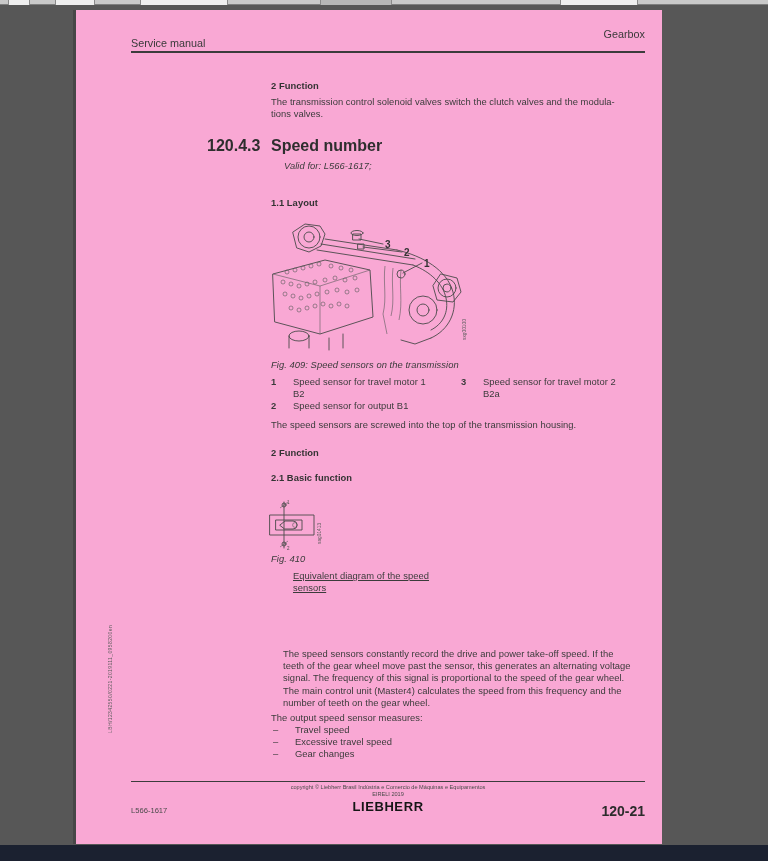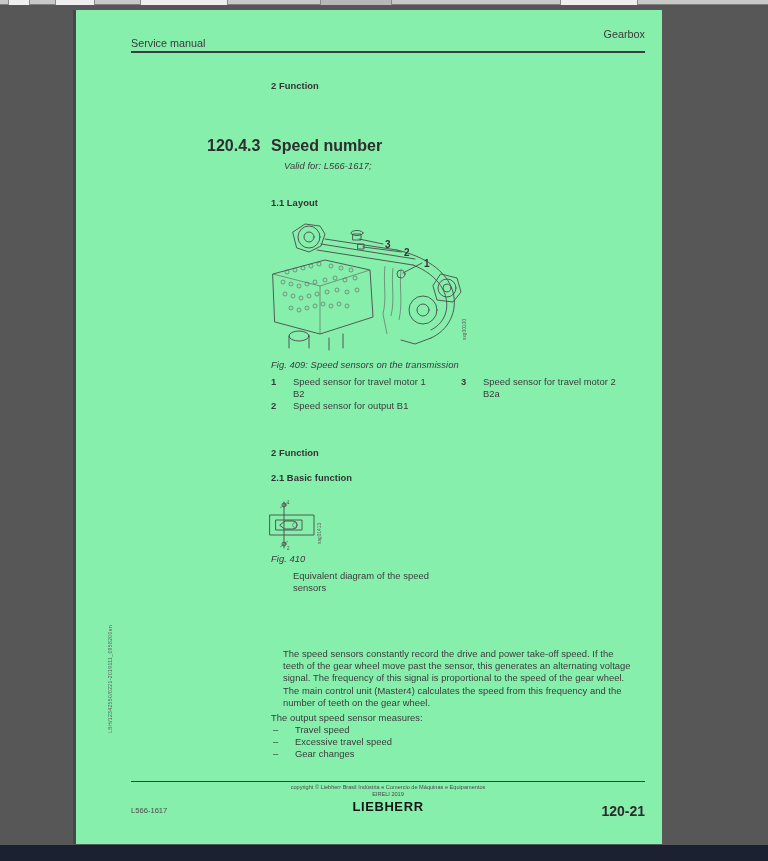--- a/index.html
+++ b/index.html
@@ -14,21 +14,21 @@
   }
   .tb-frag { position:absolute; top:0; height:5px; box-sizing:border-box; }
   .tb-light { background:#efefef; border-left:1px solid #8a8a8a; border-right:1px solid #8a8a8a; }
   .tb-mid   { background:#b7b7b7; border-left:1px solid #8a8a8a; border-right:1px solid #8a8a8a; }
   .bottom-bar {
     position:absolute; left:0; top:845px; width:768px; height:16px;
     background:#1b2130;
   }
   .page {
     position:absolute; left:76px; top:10px; width:586px; height:834px;
-    background:#86efac; box-shadow:-3px 0 0 #474747;
+    background:#f9a8d4; box-shadow:-3px 0 0 #474747;
   }
   .abs { position:absolute; white-space:pre; color:#3b3b3b; }
   .t-body   { font-size:9.4px; line-height:12.2px; letter-spacing:0.05px; }
   .t-bold   { font-weight:bold; color:#333; }
   .t-italic { font-style:italic; }
   .t-header { font-size:10.8px; color:#3a3a3a; }
   .t-h1     { font-size:16px; font-weight:bold; color:#2e2e2e; }
   .rule { position:absolute; background:#3c3c3c; }
   .legend-num { font-weight:bold; }
   .bullet-row { display:flex; }
@@ -62,20 +62,22 @@
 
   <div class="bottom-bar"></div>
 
   <div class="page">
 
     <div class="abs t-header" style="left:55px; top:27px;">Service manual</div>
     <div class="abs t-header" style="left:369px; top:18px; width:200px; text-align:right;">Gearbox</div>
     <div class="rule" style="left:55px; top:41px; width:514px; height:1.6px;"></div>
 
     <div class="abs t-body t-bold" style="left:195px; top:70px;">2 Function</div>
+    <div class="abs t-body" style="left:195px; top:86px;">The transmission control solenoid valves switch the clutch valves and the modula-
+tions valves.</div>
 
     <div class="abs t-h1" style="left:131px; top:127px;">120.4.3</div>
     <div class="abs t-h1" style="left:195px; top:127px;">Speed number</div>
     <div class="abs t-body t-italic" style="left:195px; top:150px;margin-left:13px;">Valid for: L566-1617;</div>
     <div class="abs t-body t-bold" style="left:195px; top:187px;">1.1 Layout</div>
 
     <svg style="position:absolute; left:189px; top:212px;" width="205" height="132" viewBox="0 0 205 132">
 
       <path class="ln" d="M28,10 L40,2 L55,4 L60,12 L56,24 L44,30 L32,26 Z"></path>
       <circle class="ln" cx="44" cy="15" r="11"></circle>
@@ -165,41 +167,42 @@
 
     <div class="abs t-body legend-num" style="left:195px; top:366px;">1</div>
     <div class="abs t-body" style="left:217px; top:366px;">Speed sensor for travel motor 1
 B2</div>
     <div class="abs t-body legend-num" style="left:195px; top:390px;">2</div>
     <div class="abs t-body" style="left:217px; top:390px;">Speed sensor for output B1</div>
     <div class="abs t-body legend-num" style="left:385px; top:366px;">3</div>
     <div class="abs t-body" style="left:407px; top:366px;">Speed sensor for travel motor 2
 B2a</div>
 
+    <div class="abs t-body" style="left:195px; top:409px;">The speed sensors are screwed into the top of the transmission housing.</div>
 
     <div class="abs t-body t-bold" style="left:195px; top:437px;">2 Function</div>
     <div class="abs t-body t-bold" style="left:195px; top:462px;">2.1 Basic function</div>
 
     <svg style="position:absolute; left:192px; top:488px;" width="58" height="54" viewBox="0 0 58 54">
       <path class="ln" d="M16,4 L16,50"></path>
       <circle class="ln" cx="16" cy="7" r="2"></circle>
       <path class="thin" d="M12,10 L20,4"></path>
       <circle class="ln" cx="16" cy="46" r="2"></circle>
       <path class="thin" d="M12,49 L20,43"></path>
       <rect class="ln" x="2" y="17" width="44" height="20"></rect>
       <rect class="ln" x="8" y="22" width="26" height="10"></rect>
       <path class="ln" d="M12,27 L17,23 L25,23 A4,4 0 1 1 25,31 L17,31 Z"></path>
       <circle class="thin" cx="27" cy="27" r="2.4"></circle>
       <text class="pin" x="19" y="6">1</text>
       <text class="pin" x="19" y="52">2</text>
       <text class="code" x="53" y="46" transform="rotate(-90 53 46)">sag01413</text>
     </svg>
 
     <div class="abs t-body t-italic" style="left:195px; top:543px;">Fig. 410</div>
-    <div class="abs t-body" style="left:217px; top:560px;">Equivalent diagram of the speed
+    <div class="abs t-body" style="left:217px; top:560px;text-decoration:underline;">Equivalent diagram of the speed
 sensors</div>
 
     <div class="abs t-body" style="left:195px; top:638px;margin-left:12px;">The speed sensors constantly record the drive and power take-off speed. If the
 teeth of the gear wheel move past the sensor, this generates an alternating voltage
 signal. The frequency of this signal is proportional to the speed of the gear wheel.
 The main control unit (Master4) calculates the speed from this frequency and the
 number of teeth on the gear wheel.</div>
 
     <div class="abs t-body" style="left:195px; top:702px;">The output speed sensor measures:</div>
     <div class="abs t-body bullet-row" style="left:197px; top:714px;">

